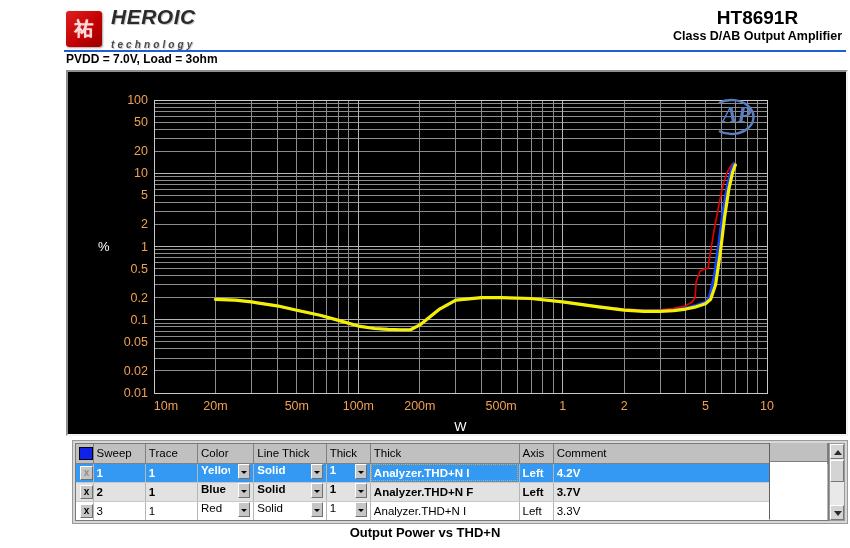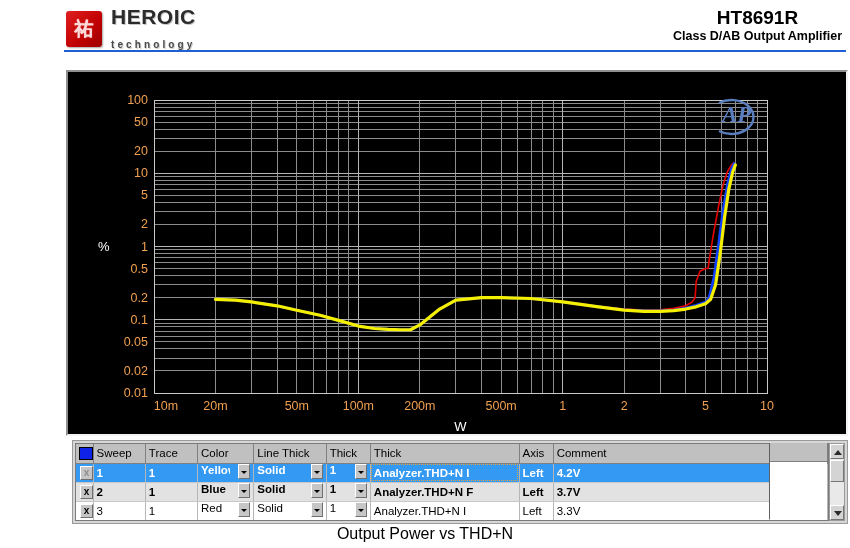--- a/index.html
+++ b/index.html
@@ -32,21 +32,21 @@
     position: relative;
     box-shadow: 1px 1px 2px rgba(0,0,0,.35);
     display: flex; align-items: center; justify-content: center;
   }
   #logo-mark .seal {
     color: #ffd9d9; font-size: 19px; font-weight: bold;
     font-family: "DejaVu Sans", sans-serif;
     line-height: 1;
     text-shadow: 0 0 1px #fff;
   }
-  #logo-text { margin-left: 9px; }
+  #logo-text { margin-left: 9px; font-style: italic; }
   #logo-title {
     font-size: 21px; font-weight: bold; letter-spacing: .5px;
     color: #2b2b2b; line-height: 21px;
     text-shadow: 1px 1px 0 #c9c9c9;
   }
   #logo-sub {
     font-size: 10px; font-weight: bold; letter-spacing: 3.1px;
     color: #4a4a4a; line-height: 13px; margin-top: 11px;
     text-shadow: 1px 1px 0 #cfcfcf;
   }
@@ -203,21 +203,21 @@
     position: absolute; right: 20px; top: 2px;
     width: 58px; height: 19px;
     background: #c0c0c0;
     border-left: 1px solid #606060;
     border-bottom: 1px solid #808080;
   }
 
   #caption {
     position: absolute; left: 0; top: 525px;
     width: 850px; text-align: center;
-    font-size: 16px; font-weight: normal; color: #000;
+    font-size: 13px; font-weight: bold; color: #000;
   }
 </style>
 </head>
 <body>
 
 <div id="page">
 
   <div id="header">
     <div id="logo-block">
       <div id="logo-mark">
@@ -228,20 +228,21 @@
         <div id="logo-sub">technology</div>
       </div>
     </div>
     <div id="part-block">
       <div id="part-number">HT8691R</div>
       <div id="part-desc">Class D/AB Output Amplifier</div>
     </div>
     <div id="header-rule"></div>
   </div>
 
+  <div id="condition">PVDD = 7.0V, Load = 3ohm</div>
 
   <div id="plot-panel">
     <div id="plot-inner">
       <svg id="plot-svg" width="778" height="362">
         <g id="grid-layer">
             <line x1="86" y1="28" x2="86" y2="321" stroke="#8c8c8c" stroke-width="1" shape-rendering="crispEdges"></line>
             <line x1="147.51046244734016" y1="28" x2="147.51046244734016" y2="321" stroke="#8c8c8c" stroke-width="1" shape-rendering="crispEdges"></line>
             <line x1="183.491776381051" y1="28" x2="183.491776381051" y2="321" stroke="#8c8c8c" stroke-width="1" shape-rendering="crispEdges"></line>
             <line x1="209.02092489468035" y1="28" x2="209.02092489468035" y2="321" stroke="#8c8c8c" stroke-width="1" shape-rendering="crispEdges"></line>
             <line x1="228.82287088599315" y1="28" x2="228.82287088599315" y2="321" stroke="#8c8c8c" stroke-width="1" shape-rendering="crispEdges"></line>

